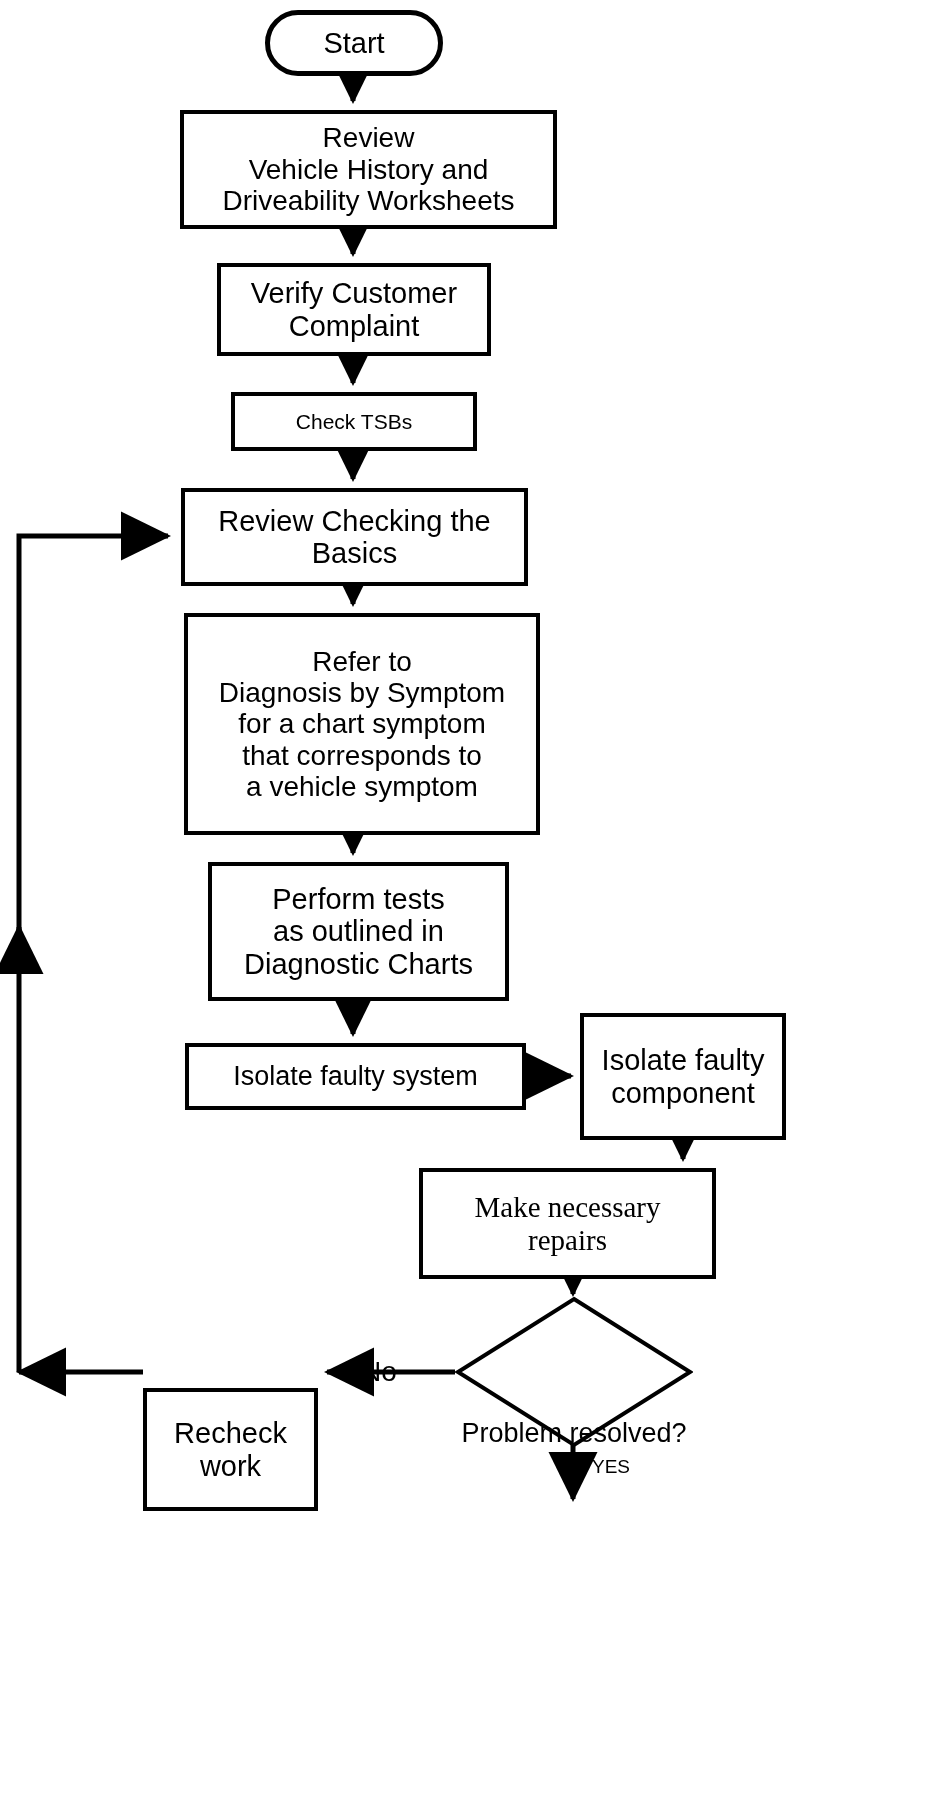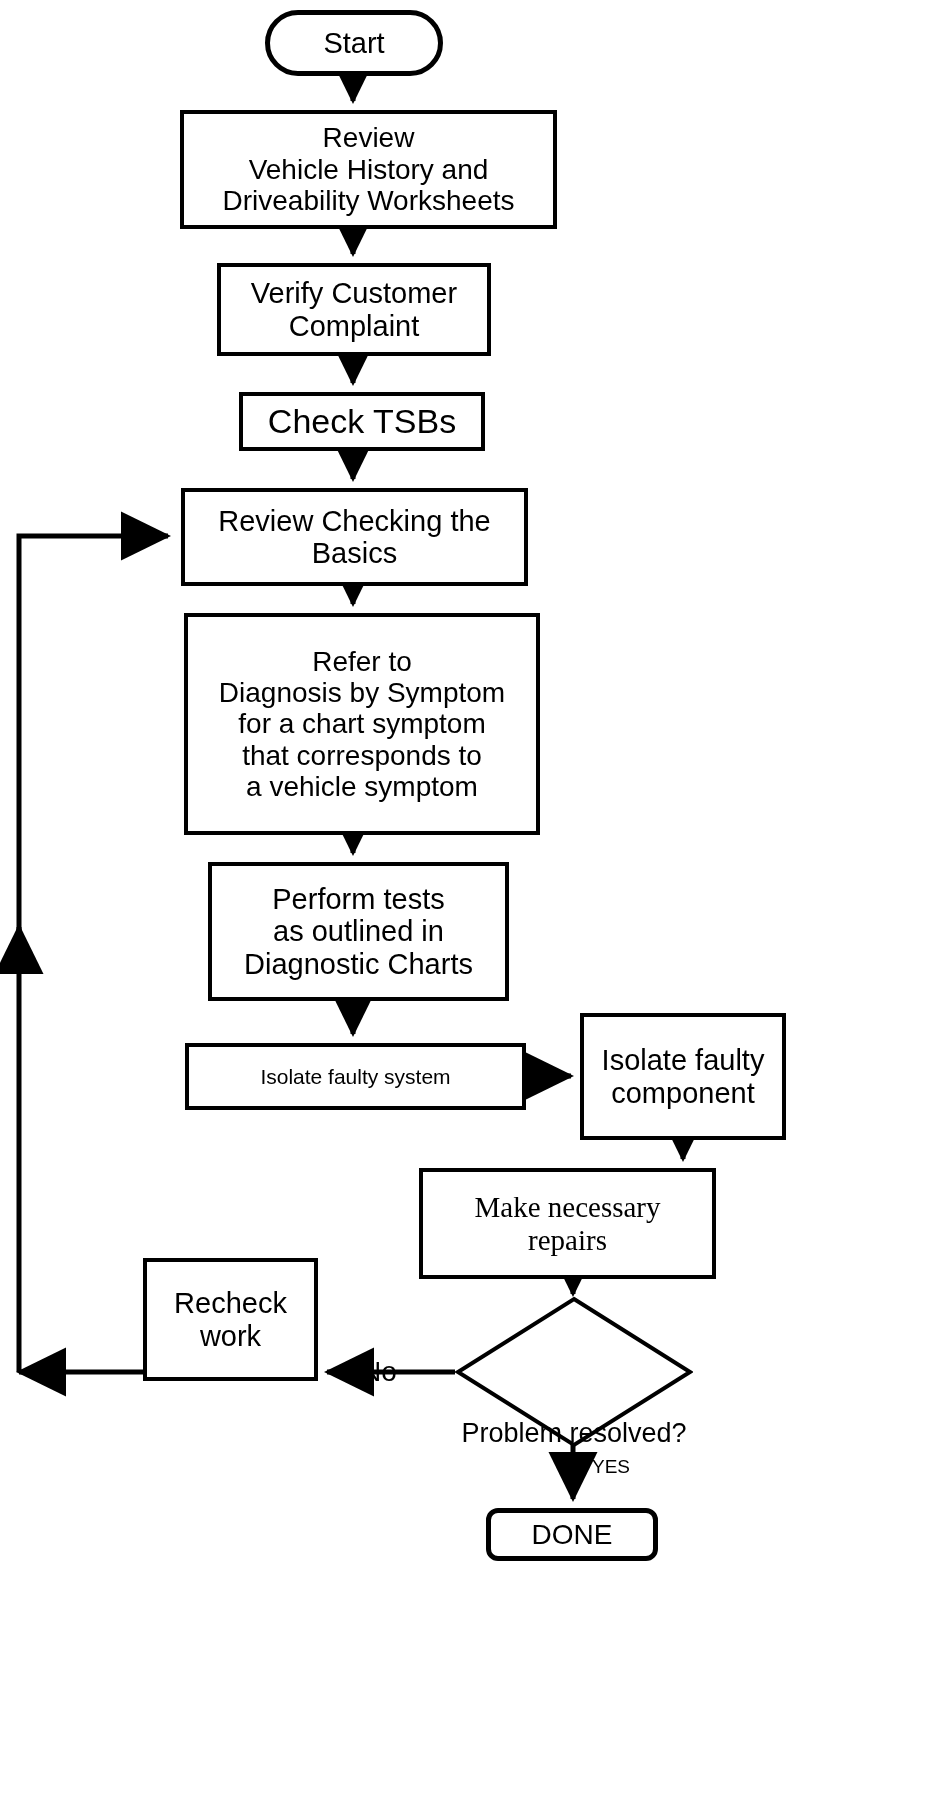--- a/index.html
+++ b/index.html
@@ -73,21 +73,21 @@
     <span>Review
 Vehicle History and
 Driveability Worksheets</span>
   </div>
 
   <div class="node" style="left:217px;top:263px;width:274px;height:93px;font-size:29px;">
     <span>Verify Customer
 Complaint</span>
   </div>
 
-  <div class="node" style="left:239px;top:392px;width:246px;height:59px;font-size:34px;">
+  <div class="node" style="left:231px;top:392px;width:246px;height:59px;font-size:21px;">
     <span>Check TSBs</span>
   </div>
 
   <div class="node" style="left:181px;top:488px;width:347px;height:98px;font-size:29px;">
     <span>Review Checking the
 Basics</span>
   </div>
 
   <div class="node" style="left:184px;top:613px;width:356px;height:222px;font-size:28px;justify-content:center;">
     <span>Refer to
@@ -96,21 +96,21 @@
 that corresponds to
 a  vehicle symptom</span>
   </div>
 
   <div class="node" style="left:208px;top:862px;width:301px;height:139px;font-size:29px;justify-content:center;">
     <span>Perform tests
 as outlined in
 Diagnostic Charts</span>
   </div>
 
-  <div class="node" style="left:185px;top:1043px;width:341px;height:67px;font-size:21px;">
+  <div class="node" style="left:185px;top:1043px;width:341px;height:67px;font-size:27px;">
     <span>Isolate faulty system</span>
   </div>
 
   <div class="node" style="left:580px;top:1013px;width:206px;height:127px;font-size:29px;">
     <span>Isolate faulty
 component</span>
   </div>
 
   <div class="node" style="left:419px;top:1168px;width:297px;height:111px;font-size:29px;font-family:Liberation Serif, serif;">
     <span>Make necessary
@@ -120,28 +120,25 @@
   <div class="diamond-wrap" style="left:455px;top:1296px;width:238px;height:152px;">
     <svg width="238" height="152" viewBox="0 0 238 152">
       <polygon points="119,3 235,76 119,149 3,76" fill="#ffffff" stroke="#000000" stroke-width="4"></polygon>
     </svg>
     <div class="diamond-text" style="font-size:27px;">
       <span>Problem
 resolved?</span>
     </div>
   </div>
 
-  <div class="node" style="left:143px;top:1258px;width:175px;height:123px;font-size:29px;">
+  <div class="node" style="left:143px;top:1388px;width:175px;height:123px;font-size:29px;">
     <span>Recheck
 work</span>
   </div>
 
-  <div class="node term" style="left:486px;top:1508px;width:172px;height:53px;font-size:28px;border-radius:12px;">
-    <span>DONE</span>
-  </div>
 
   <div class="lbl" style="left:361px;top:1356px;font-size:28px;">
     <span>No</span>
   </div>
 
   <div class="lbl" style="left:592px;top:1456px;font-size:19px;font-weight:normal;">
     <span>YES</span>
   </div>
 
 </div>

